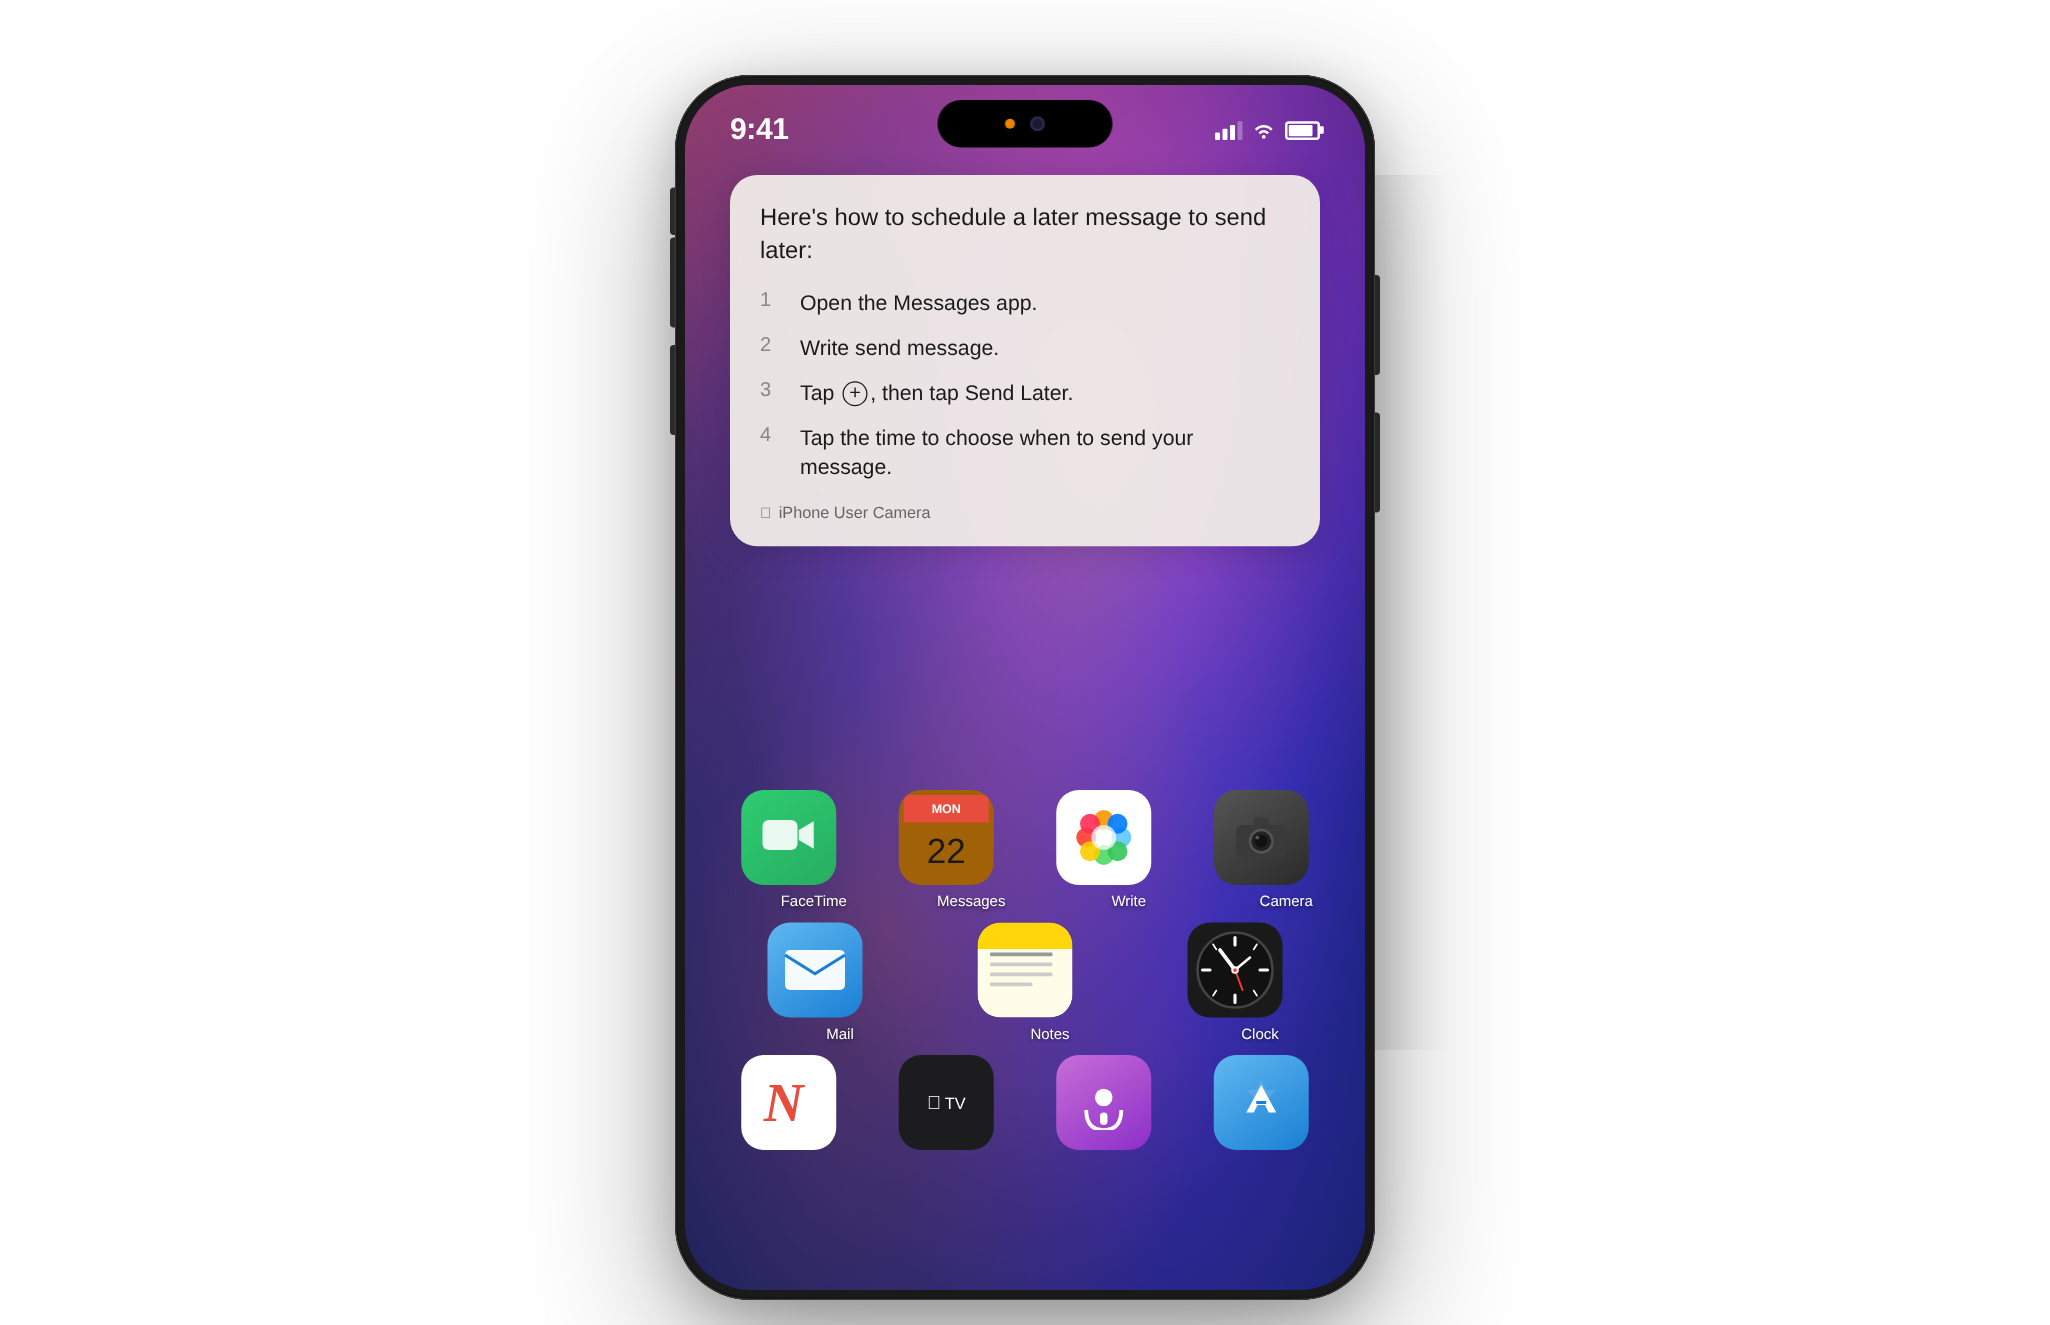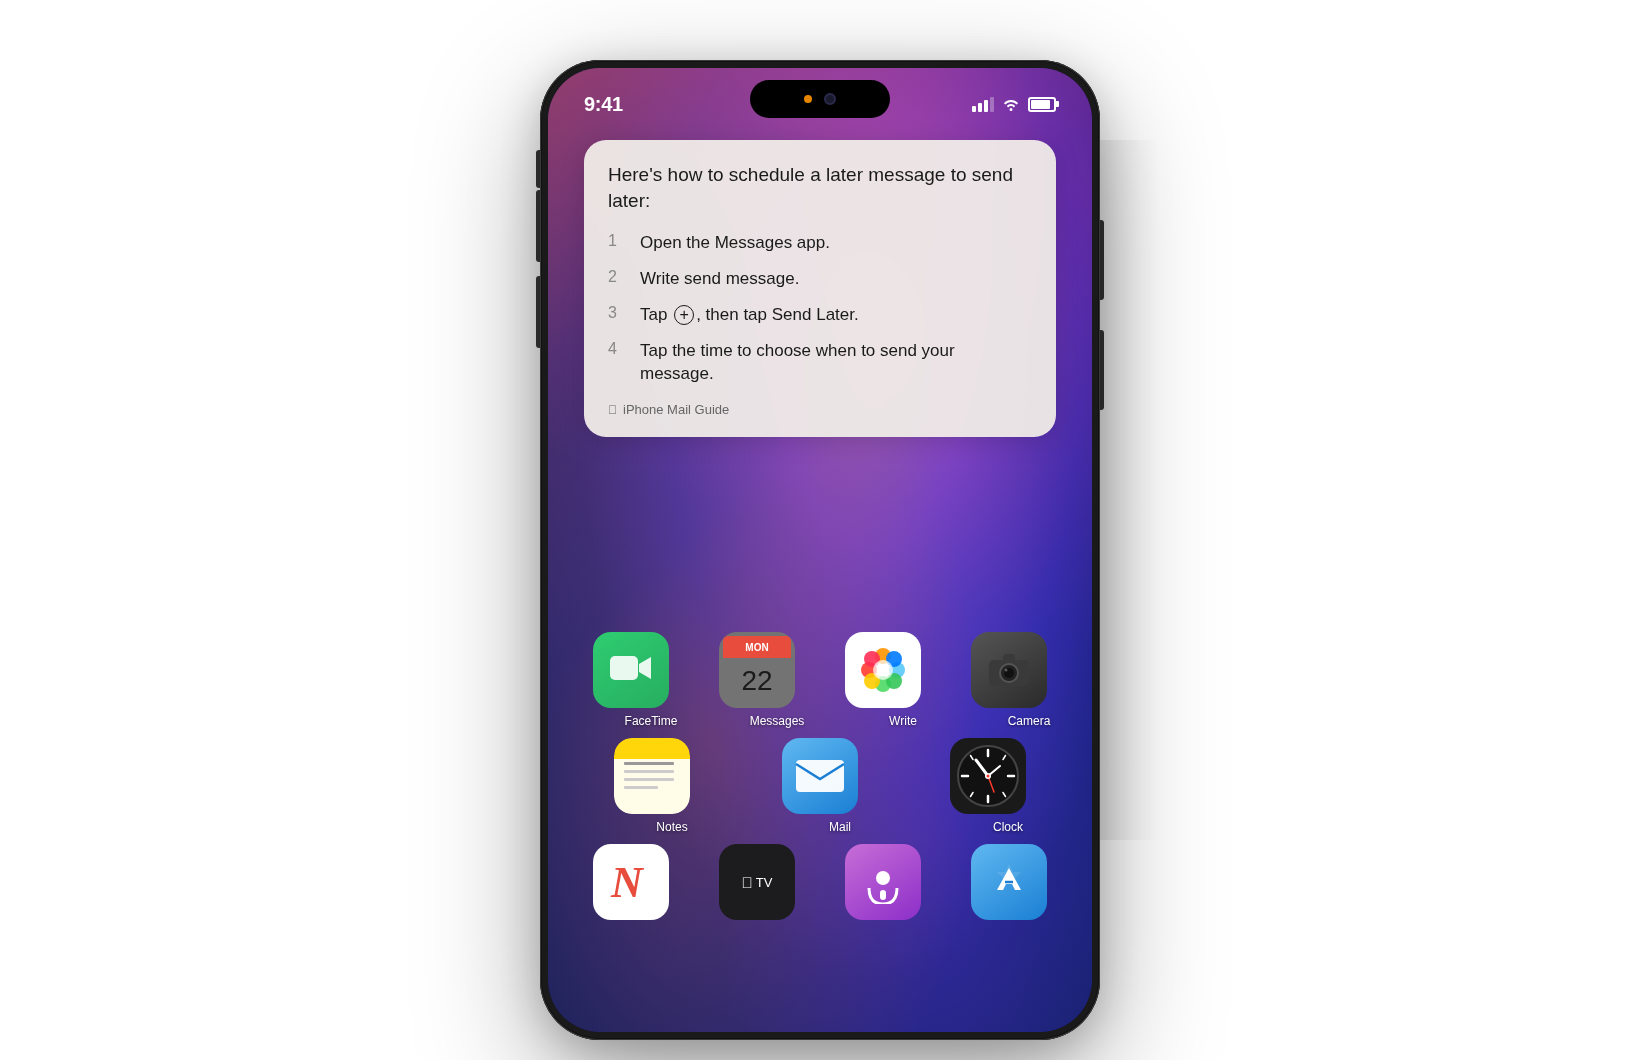--- a/index.html
+++ b/index.html
@@ -130,21 +130,21 @@
       height: 58px;
       display: flex;
       align-items: center;
       justify-content: space-between;
       padding: 14px 36px 0 36px;
       z-index: 10;
     }
 
     .status-time {
       color: white;
-      font-size: 20px;
+      font-size: 24px;
       font-weight: 600;
       letter-spacing: -0.3px;
     }
 
     .status-icons {
       display: flex;
       align-items: center;
       gap: 8px;
     }
 
@@ -496,39 +496,39 @@
             <span class="step-text">Tap <span class="plus-circle">+</span>, then tap Send Later.</span>
           </li>
           <li class="notif-step">
             <span class="step-num">4</span>
             <span class="step-text">Tap the time to choose when to send your message.</span>
           </li>
         </ul>
 
         <div class="notif-footer">
           <span class="apple-logo"></span>
-          <span class="notif-source">iPhone Mail Guide</span>
+          <span class="notif-source">iPhone User Camera</span>
         </div>
       </div>
 
       <div class="app-grid">
 
         <div class="app-row">
           <div class="app-item">
             <div class="app-icon icon-facetime">
               <svg width="44" height="32" viewBox="0 0 44 32" fill="none">
                 <rect x="1" y="2" width="28" height="24" rx="5" fill="white" opacity="0.9"></rect>
                 <path d="M30 10l12-7v22L30 18V10z" fill="white" opacity="0.9"></path>
               </svg>
             </div>
             <span class="app-label">FaceTime</span>
           </div>
 
           <div class="app-item">
-            <div class="app-icon" style="background:#737373;flex-direction:column;padding:4px;overflow:hidden;justify-content:flex-end;">
+            <div class="app-icon" style="background:#a16207;flex-direction:column;padding:4px;overflow:hidden;justify-content:flex-end;">
               <div class="cal-header">MON</div>
               <div class="cal-body">22</div>
             </div>
             <span class="app-label">Messages</span>
           </div>
 
           <div class="app-item">
             <div class="app-icon icon-photos">
               <svg width="56" height="56" viewBox="0 0 56 56">
 
@@ -555,41 +555,41 @@
                 <circle cx="22" cy="21" r="5" fill="#111"></circle>
                 <circle cx="19" cy="18" r="1.5" fill="#888" opacity="0.6"></circle>
               </svg>
             </div>
             <span class="app-label">Camera</span>
           </div>
         </div>
 
         <div class="app-row">
           <div class="app-item">
+            <div class="app-icon" style="background:linear-gradient(145deg,#60b8f0,#1a7fd4);">
+              <svg width="50" height="34" viewBox="0 0 50 34">
+                <rect x="1" y="1" width="48" height="32" rx="4" fill="white" opacity="0.95"></rect>
+                <path d="M1 5 L25 20 L49 5" stroke="#1a7fd4" stroke-width="2.5" fill="none"></path>
+              </svg>
+            </div>
+            <span class="app-label">Mail</span>
+          </div>
+
+          <div class="app-item">
             <div class="app-icon" style="padding:0;overflow:hidden;">
               <div class="notes-body">
                 <div class="notes-line dark"></div>
                 <div class="notes-line"></div>
                 <div class="notes-line"></div>
                 <div class="notes-line" style="width:60%;"></div>
               </div>
             </div>
             <span class="app-label">Notes</span>
           </div>
 
-          <div class="app-item">
-            <div class="app-icon" style="background:linear-gradient(145deg,#60b8f0,#1a7fd4);">
-              <svg width="50" height="34" viewBox="0 0 50 34">
-                <rect x="1" y="1" width="48" height="32" rx="4" fill="white" opacity="0.95"></rect>
-                <path d="M1 5 L25 20 L49 5" stroke="#1a7fd4" stroke-width="2.5" fill="none"></path>
-              </svg>
-            </div>
-            <span class="app-label">Mail</span>
-          </div>
-
 
           <div class="app-item">
             <div class="app-icon" style="background:#1a1a1a;padding:6px;">
               <svg width="64" height="64" viewBox="0 0 64 64">
                 <circle cx="32" cy="32" r="30" fill="#111" stroke="#444" stroke-width="2"></circle>
 
                 <line x1="32" y1="6" x2="32" y2="12" stroke="white" stroke-width="2.5" stroke-linecap="round"></line>
                 <line x1="32" y1="52" x2="32" y2="58" stroke="white" stroke-width="2.5" stroke-linecap="round"></line>
                 <line x1="6" y1="32" x2="12" y2="32" stroke="white" stroke-width="2.5" stroke-linecap="round"></line>
                 <line x1="52" y1="32" x2="58" y2="32" stroke="white" stroke-width="2.5" stroke-linecap="round"></line>

